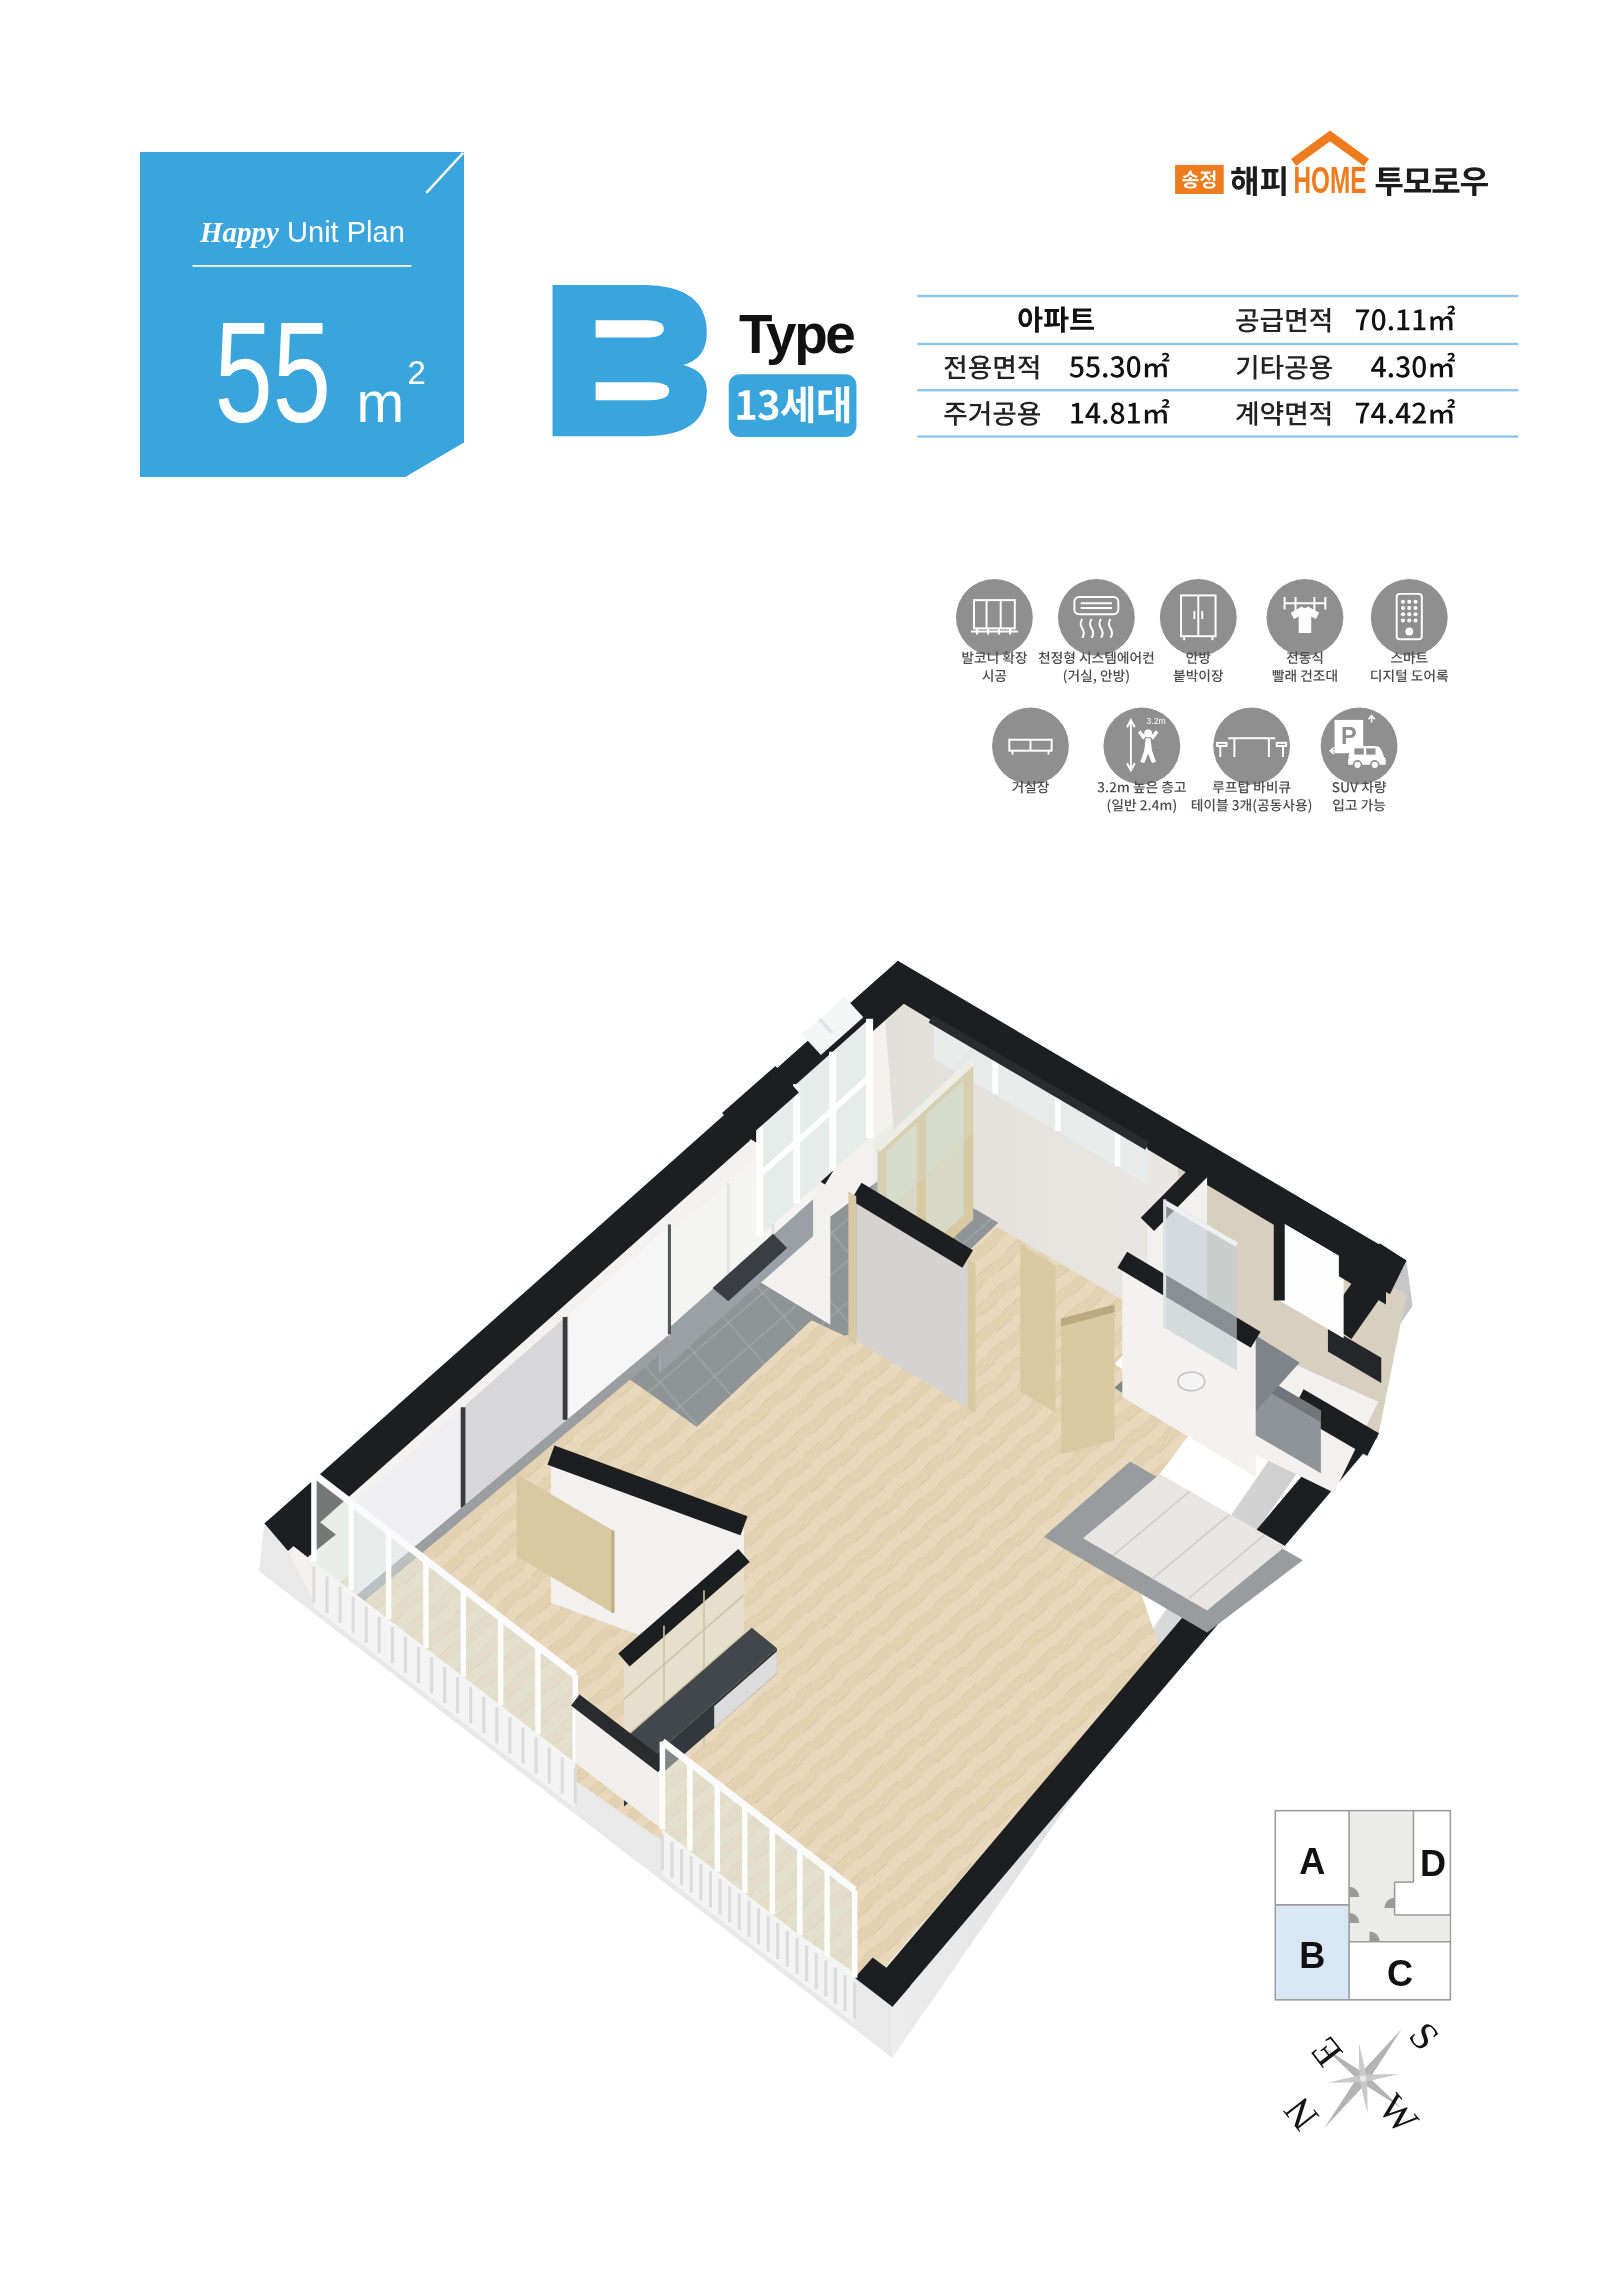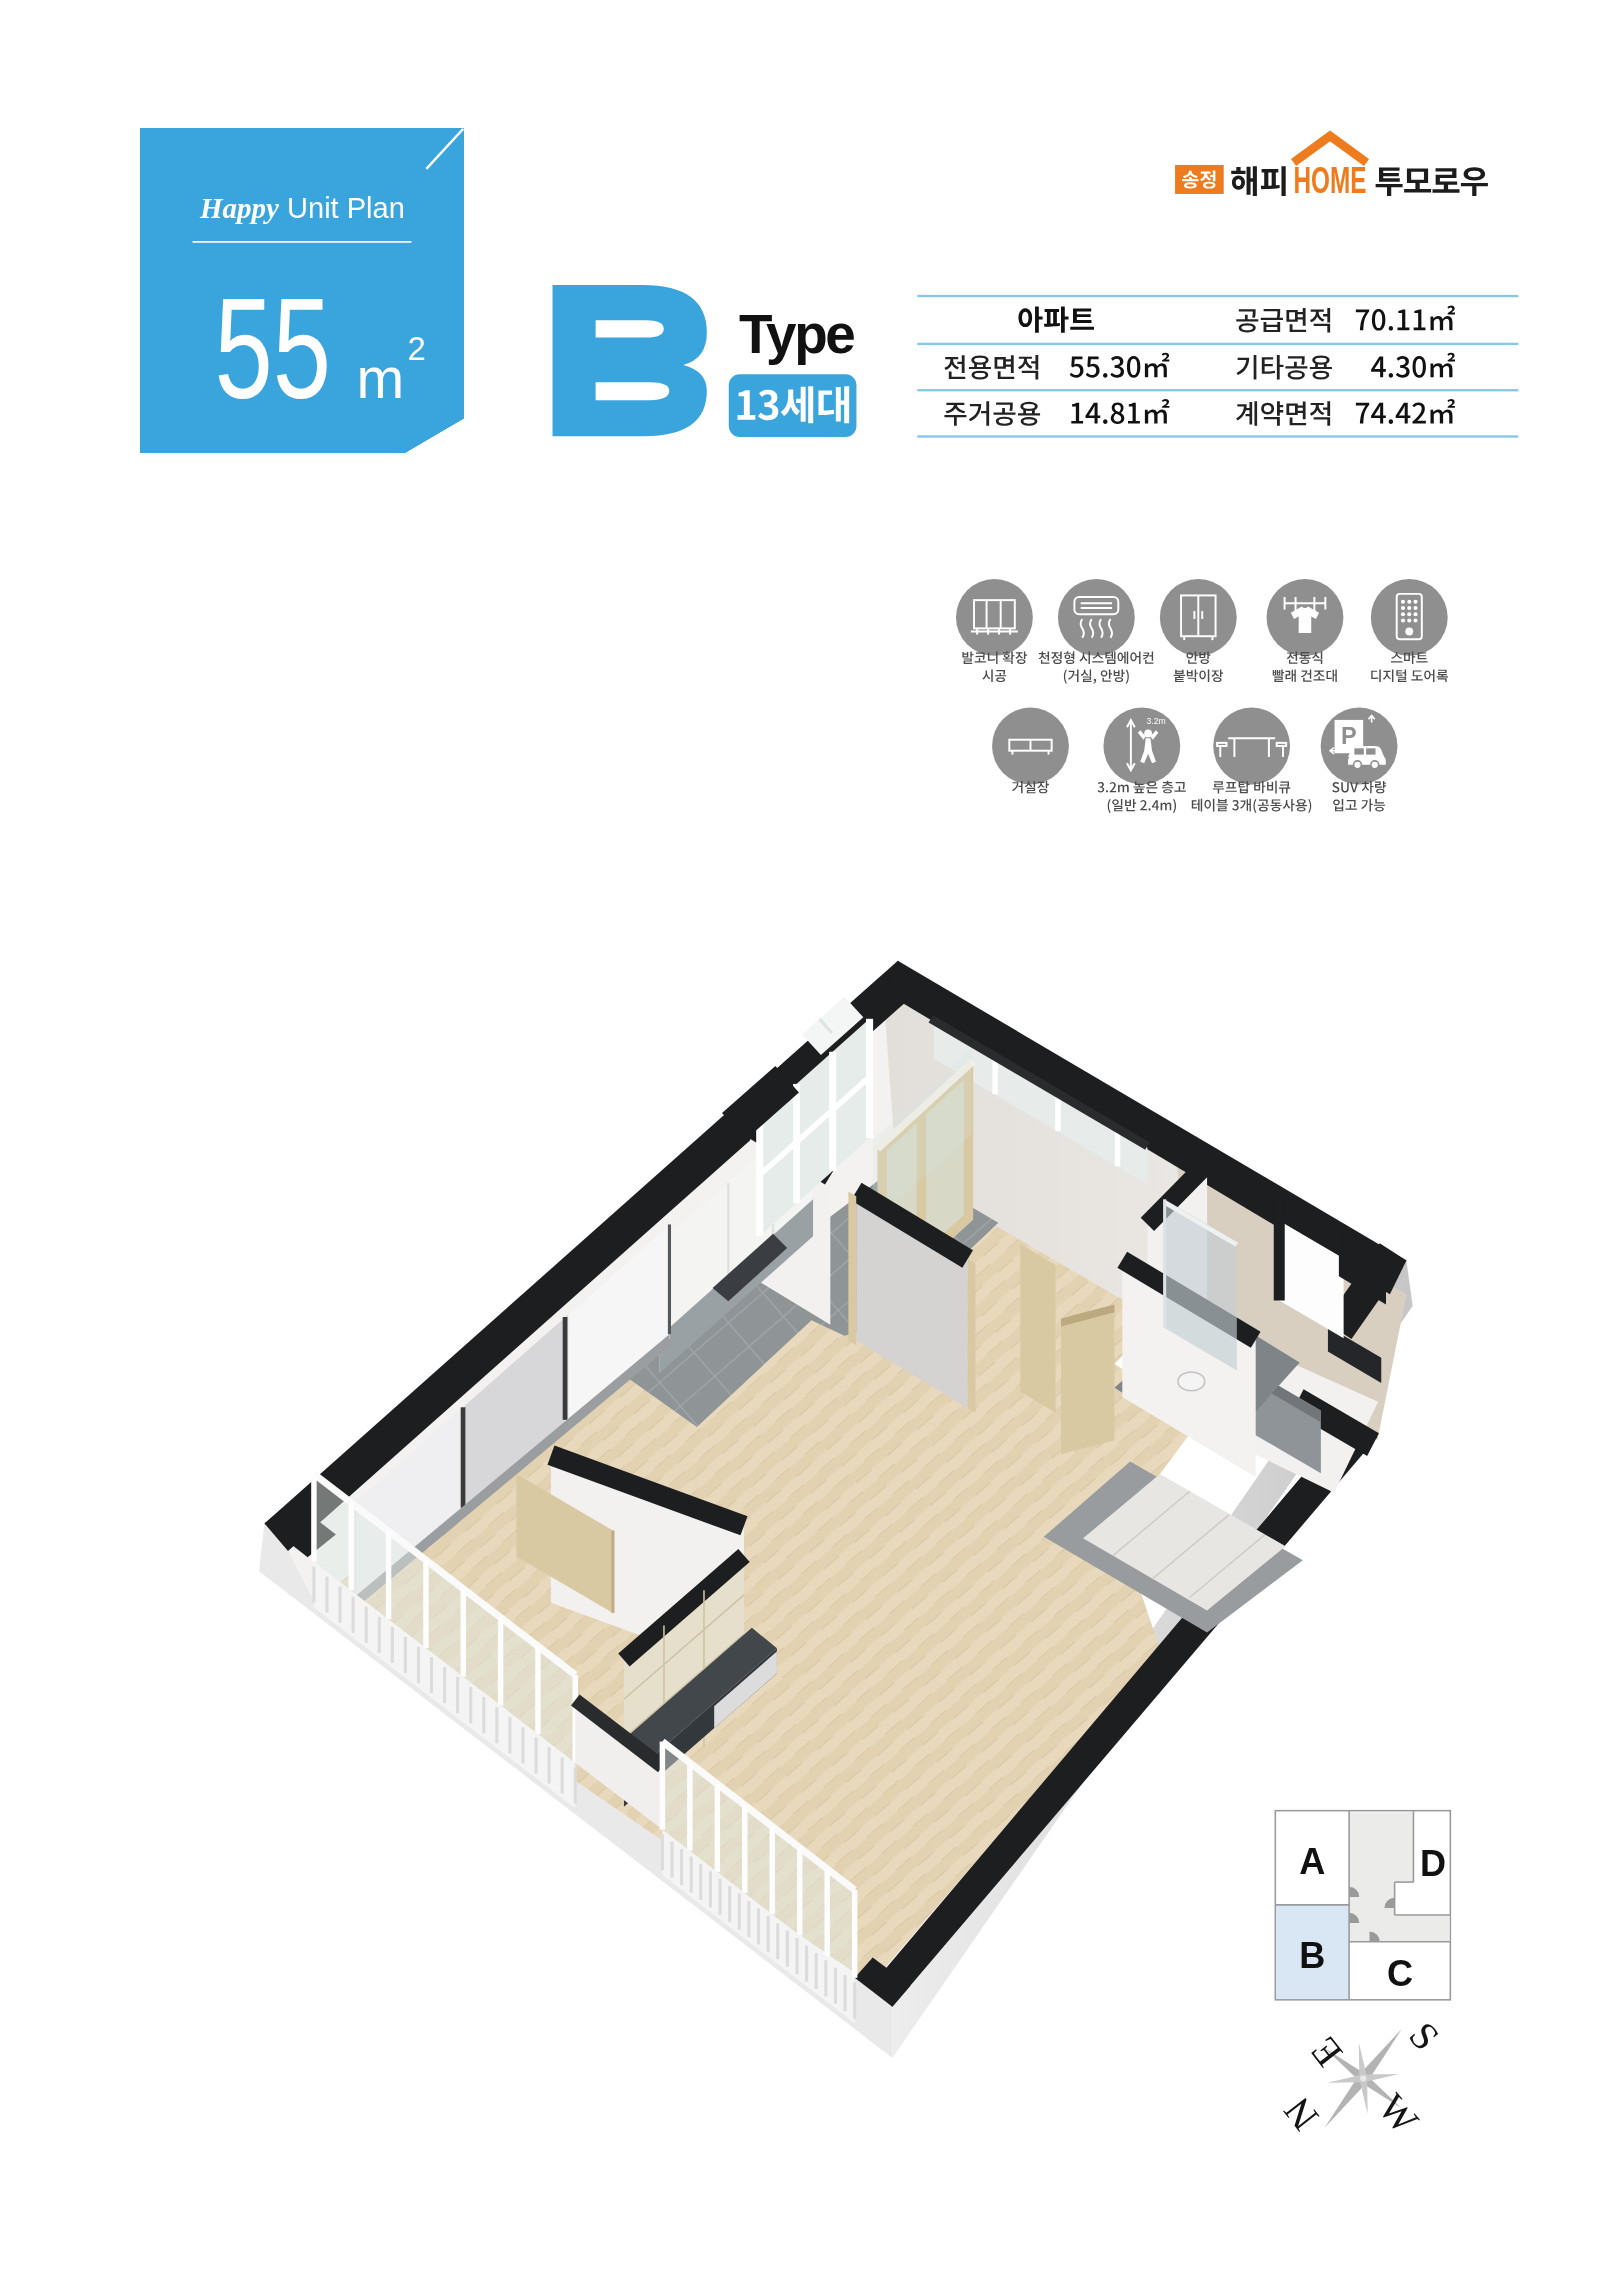--- a/index.html
+++ b/index.html
@@ -1,19 +1,19 @@
 <!DOCTYPE html>
 <html style="font-size:12.6px"><head><meta charset="utf-8">
 <style>
 html,body{margin:0;padding:0;background:#fff;}
 body{width:1623px;height:2295px;position:relative;overflow:hidden;font-family:"Liberation Sans",sans-serif;}
 </style></head>
 <body>
 
-<div style="position:absolute;left:140px;top:128px;width:272px;height:325px;text-decoration:underline;">
+<div style="position:absolute;left:140px;top:152px;width:272px;height:325px;text-decoration:underline;">
 <svg width="324" height="325" viewBox="0 0 413 414">
 <polygon points="0,0 413,0 413,370 338,414 0,414" fill="#3aa4dc"></polygon>
 <polygon points="0,0 413,0 413,369 337,414 0,414" fill="#3aa4dc"></polygon>
 <path d="M413,330 L413,370 L336,414 L264,414 Z" fill="#3aa4dc"></path>
 <polygon points="413,0 413,370 337,414 0,414 0,0" fill="#3aa4dc"></polygon>
 <line x1="365" y1="52" x2="412" y2="1" stroke="#fff" stroke-width="3"></line>
 <text x="207" y="114" text-anchor="middle" font-family="Liberation Serif, serif" font-style="italic" font-weight="bold" font-size="37" fill="#fff">Happy<tspan font-family="Liberation Sans, sans-serif" font-style="normal" font-weight="normal"> Unit Plan</tspan></text>
 <line x1="67" y1="145" x2="346" y2="145" stroke="#fff" stroke-width="2"></line>
 <text transform="translate(95,344) scale(0.73,1)" font-family="Liberation Sans, sans-serif" font-size="183" fill="#fff">55</text>
 <text x="276" y="344" font-family="Liberation Sans, sans-serif" font-size="73" fill="#fff">m</text>

